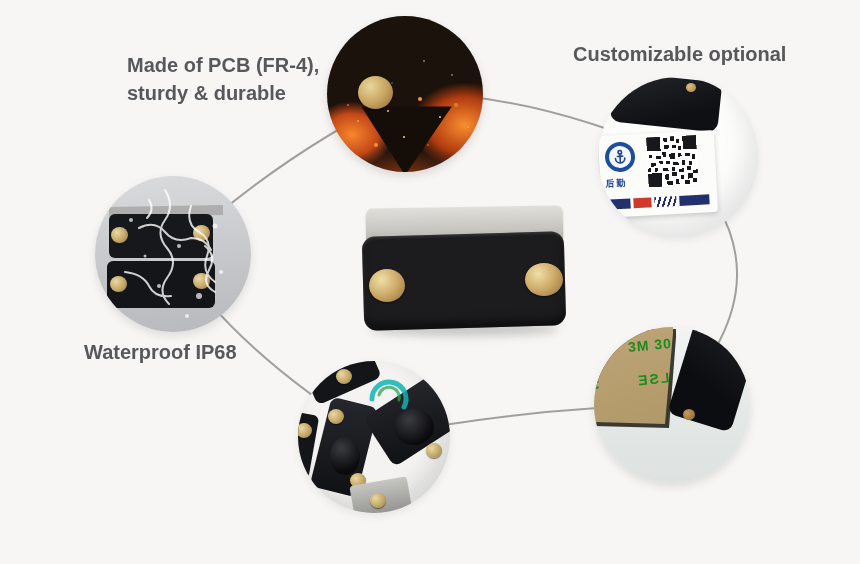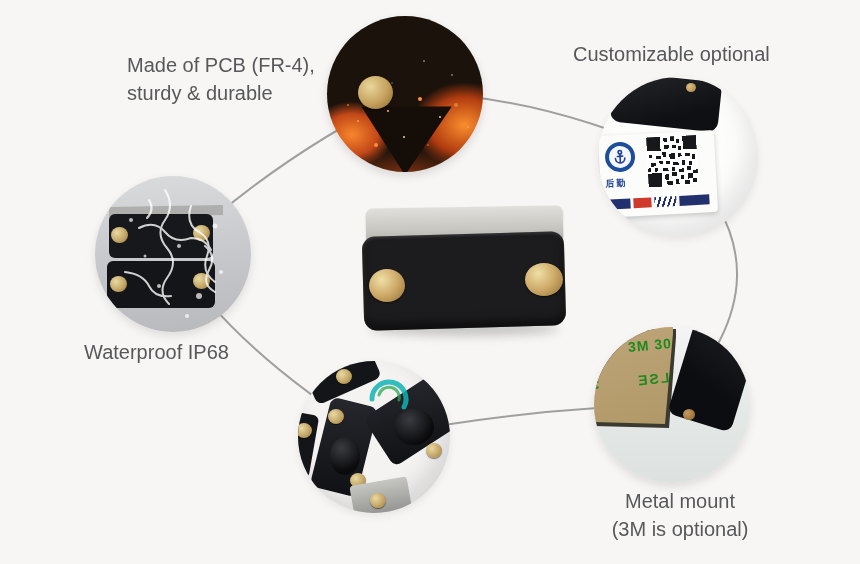--- a/index.html
+++ b/index.html
@@ -5,21 +5,21 @@
   :root{
     --bg:#f7f6f4; --text:#57585b; --connector:#9f9f9f;
     --gold:#c9a45c; --gold-light:#ecd99e; --navy:#23306e; --red:#cf3a2c;
     --tan:#b29a6d; --green:#1d8a1d; --tag-black:#17181b;
   }
   html,body{margin:0;padding:0;}
   body{font-family:"Liberation Sans", sans-serif; background:#fff;}
   .stage{position:relative;width:860px;height:564px;background:var(--bg);overflow:hidden;}
   .connectors{position:absolute;left:0;top:0;z-index:0;}
   .circle{position:absolute;border-radius:50%;overflow:hidden;z-index:2;}
-  .lbl{position:absolute;color:var(--text);font-size:20px;line-height:28px;z-index:5;}
+  .lbl{position:absolute;color:var(--text);font-size:20px;line-height:28px;z-index:5;font-weight:bold;}
   .lbl.center{text-align:center;}
 
   
   .c-fire{left:327px;top:16px;width:156px;height:156px;
     background:
       radial-gradient(58px 46px at 16% 76%, #f8862c 0%, #c24818 45%, rgba(40,18,8,0) 72%),
       radial-gradient(72px 58px at 88% 70%, #f98e2e 0%, #b13c10 48%, rgba(40,18,8,0) 74%),
       radial-gradient(90px 40px at 50% 104%, #8a3512 0%, rgba(35,16,8,0) 75%),
       #1b120b;
     box-shadow:0 4px 10px rgba(0,0,0,.12);}
@@ -284,18 +284,14 @@
   <div class="lbl" style="left:127px;top:51px;">
     <div>Made of PCB (FR-4),</div>
     <div>sturdy &amp; durable</div>
   </div>
   <div class="lbl" style="left:573px;top:40px;">
     <div>Customizable optional</div>
   </div>
   <div class="lbl" style="left:84px;top:338px;">
     <div>Waterproof IP68</div>
   </div>
-  <div class="lbl center" style="left:580px;top:487px;width:200px;">
-    <div>Metal mount</div>
-    <div>(3M is optional)</div>
-  </div>
 
 </div>
 
 </body></html>

